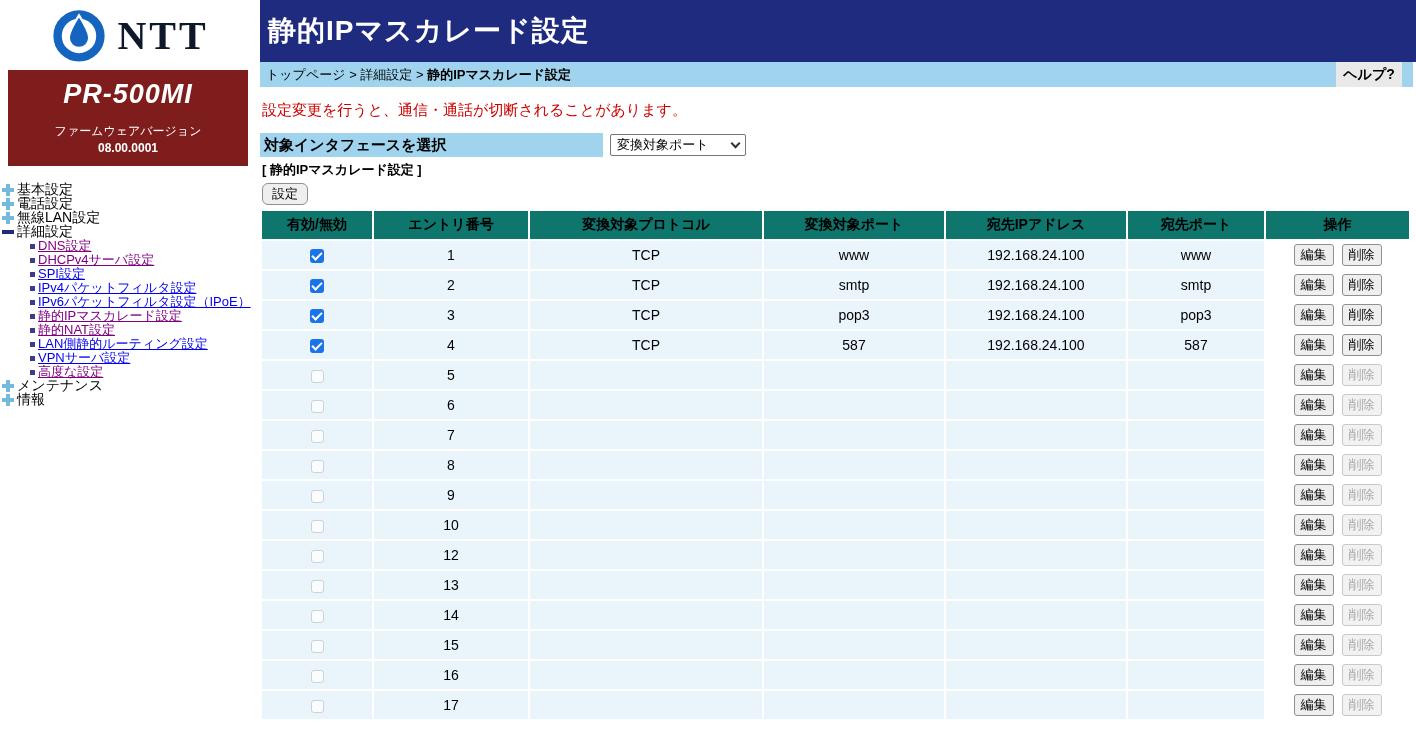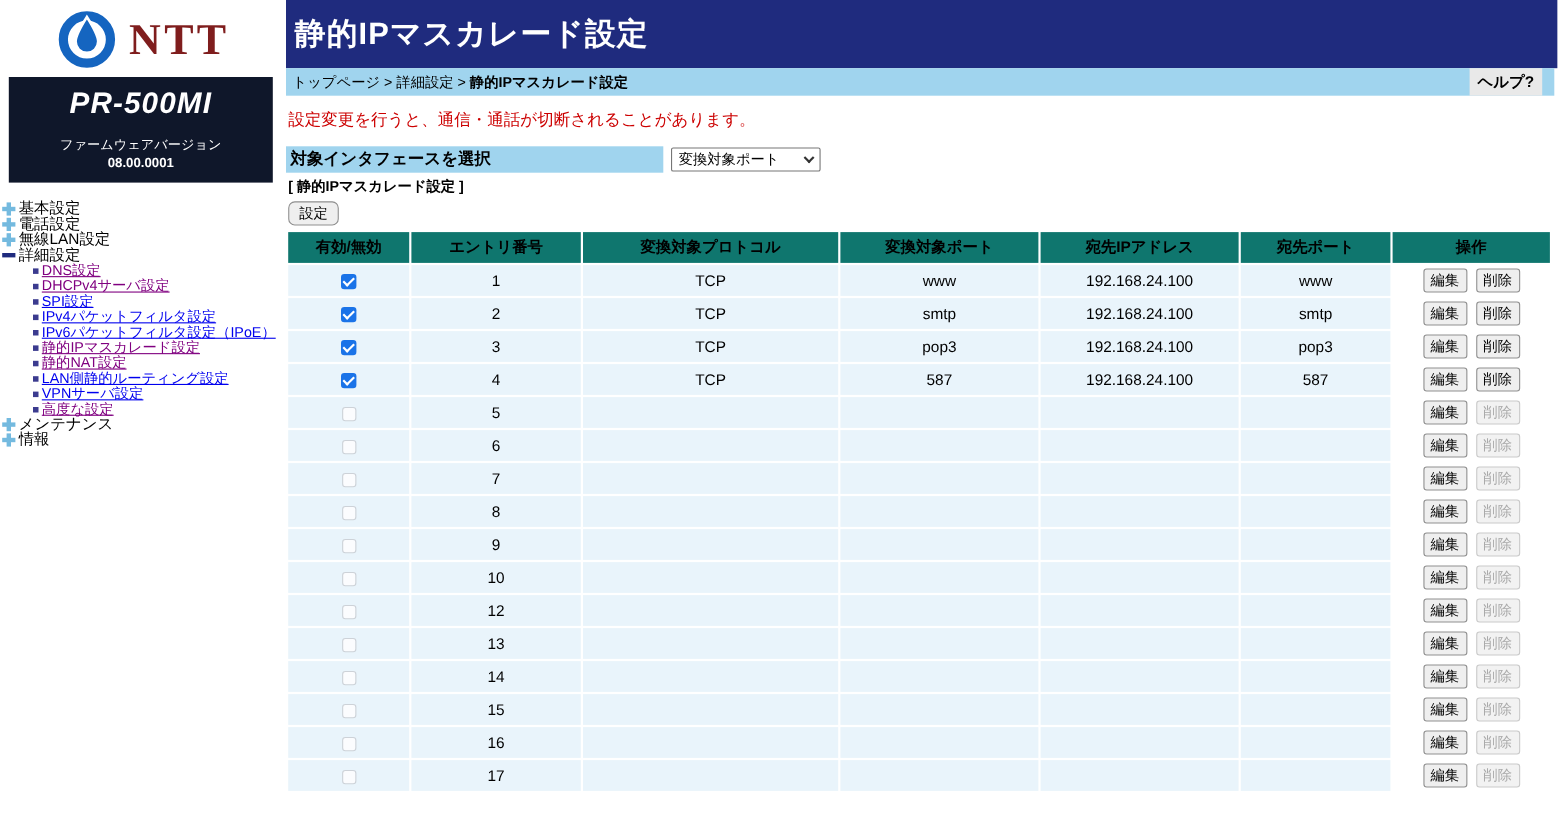--- a/index.html
+++ b/index.html
@@ -5,23 +5,23 @@
   * { box-sizing: border-box; margin: 0; padding: 0; }
   html,body { width:1416px; height:756px; overflow:hidden; background:#fff;
               font-family:"Liberation Sans","DejaVu Sans",sans-serif; color:#000; }
   .page { position:relative; width:1416px; height:756px; background:#fff; }
 
   
   .sidebar { position:absolute; left:0; top:0; width:260px; height:756px; background:#fff; }
   .logo-row { position:absolute; top:4px; left:0; width:260px; height:62px;
               display:flex; align-items:center; justify-content:center; gap:10px; }
   .logo-text { font-family:"Liberation Serif","DejaVu Serif",serif; font-weight:bold;
-               font-size:40px; letter-spacing:3px; color:#7f1d1d; }
+               font-size:40px; letter-spacing:3px; color:#0f172a; }
   .model-panel { position:absolute; top:70px; left:8px; width:240px; height:96px;
-                 background:#0f172a; color:#fff; text-align:center; }
+                 background:#7f1d1d; color:#fff; text-align:center; }
   .model-name { margin-top:9px; font-size:27px; font-weight:bold; font-style:italic; letter-spacing:1px; }
   .fw-label { margin-top:13px; font-size:12px; }
   .fw-ver { margin-top:1px; font-size:12px; font-weight:bold; }
 
   .menu { position:absolute; top:183px; left:2px; width:256px; }
   .nav-item { display:flex; align-items:center; height:14px; font-size:14px; cursor:pointer; }
   .nav-label { white-space:nowrap; }
   .picon { position:relative; width:12px; height:12px; margin-right:3px; flex:none; }
   .picon.plus::before { content:""; position:absolute; left:0; top:4px; width:12px; height:4px; background:#74BADF; }
   .picon.plus::after  { content:""; position:absolute; left:4px; top:0; width:4px; height:12px; background:#74BADF; }

